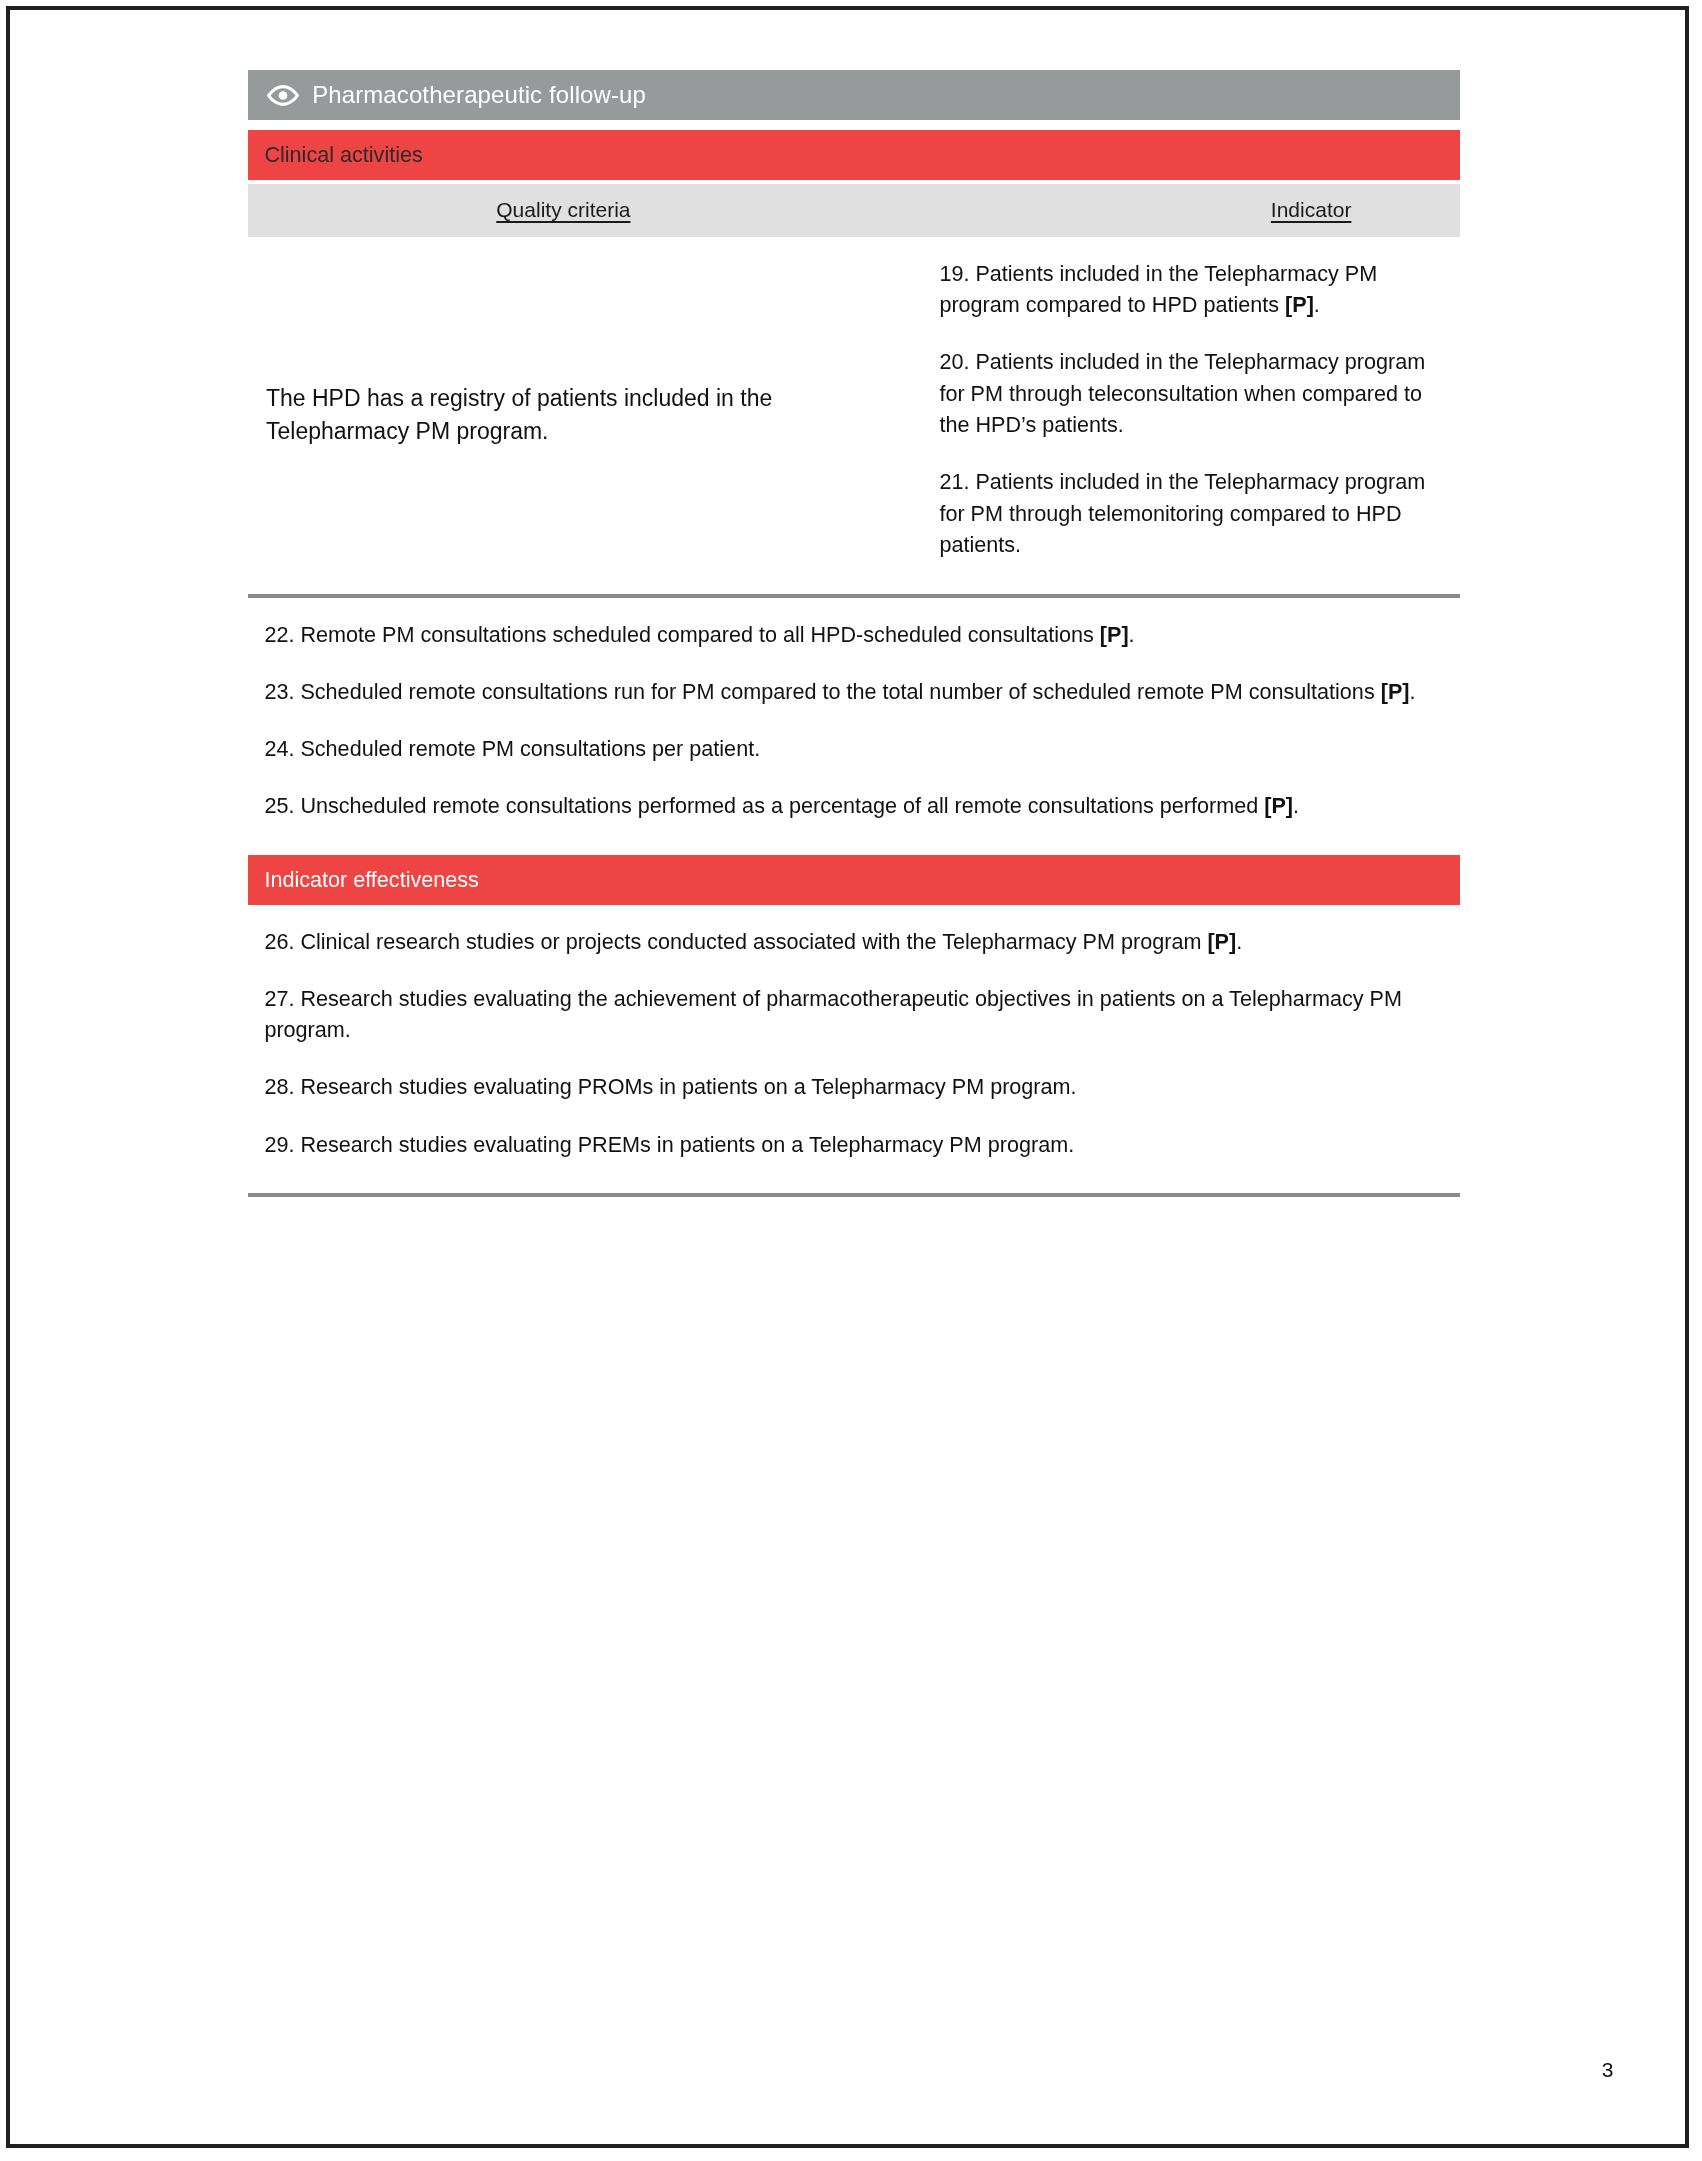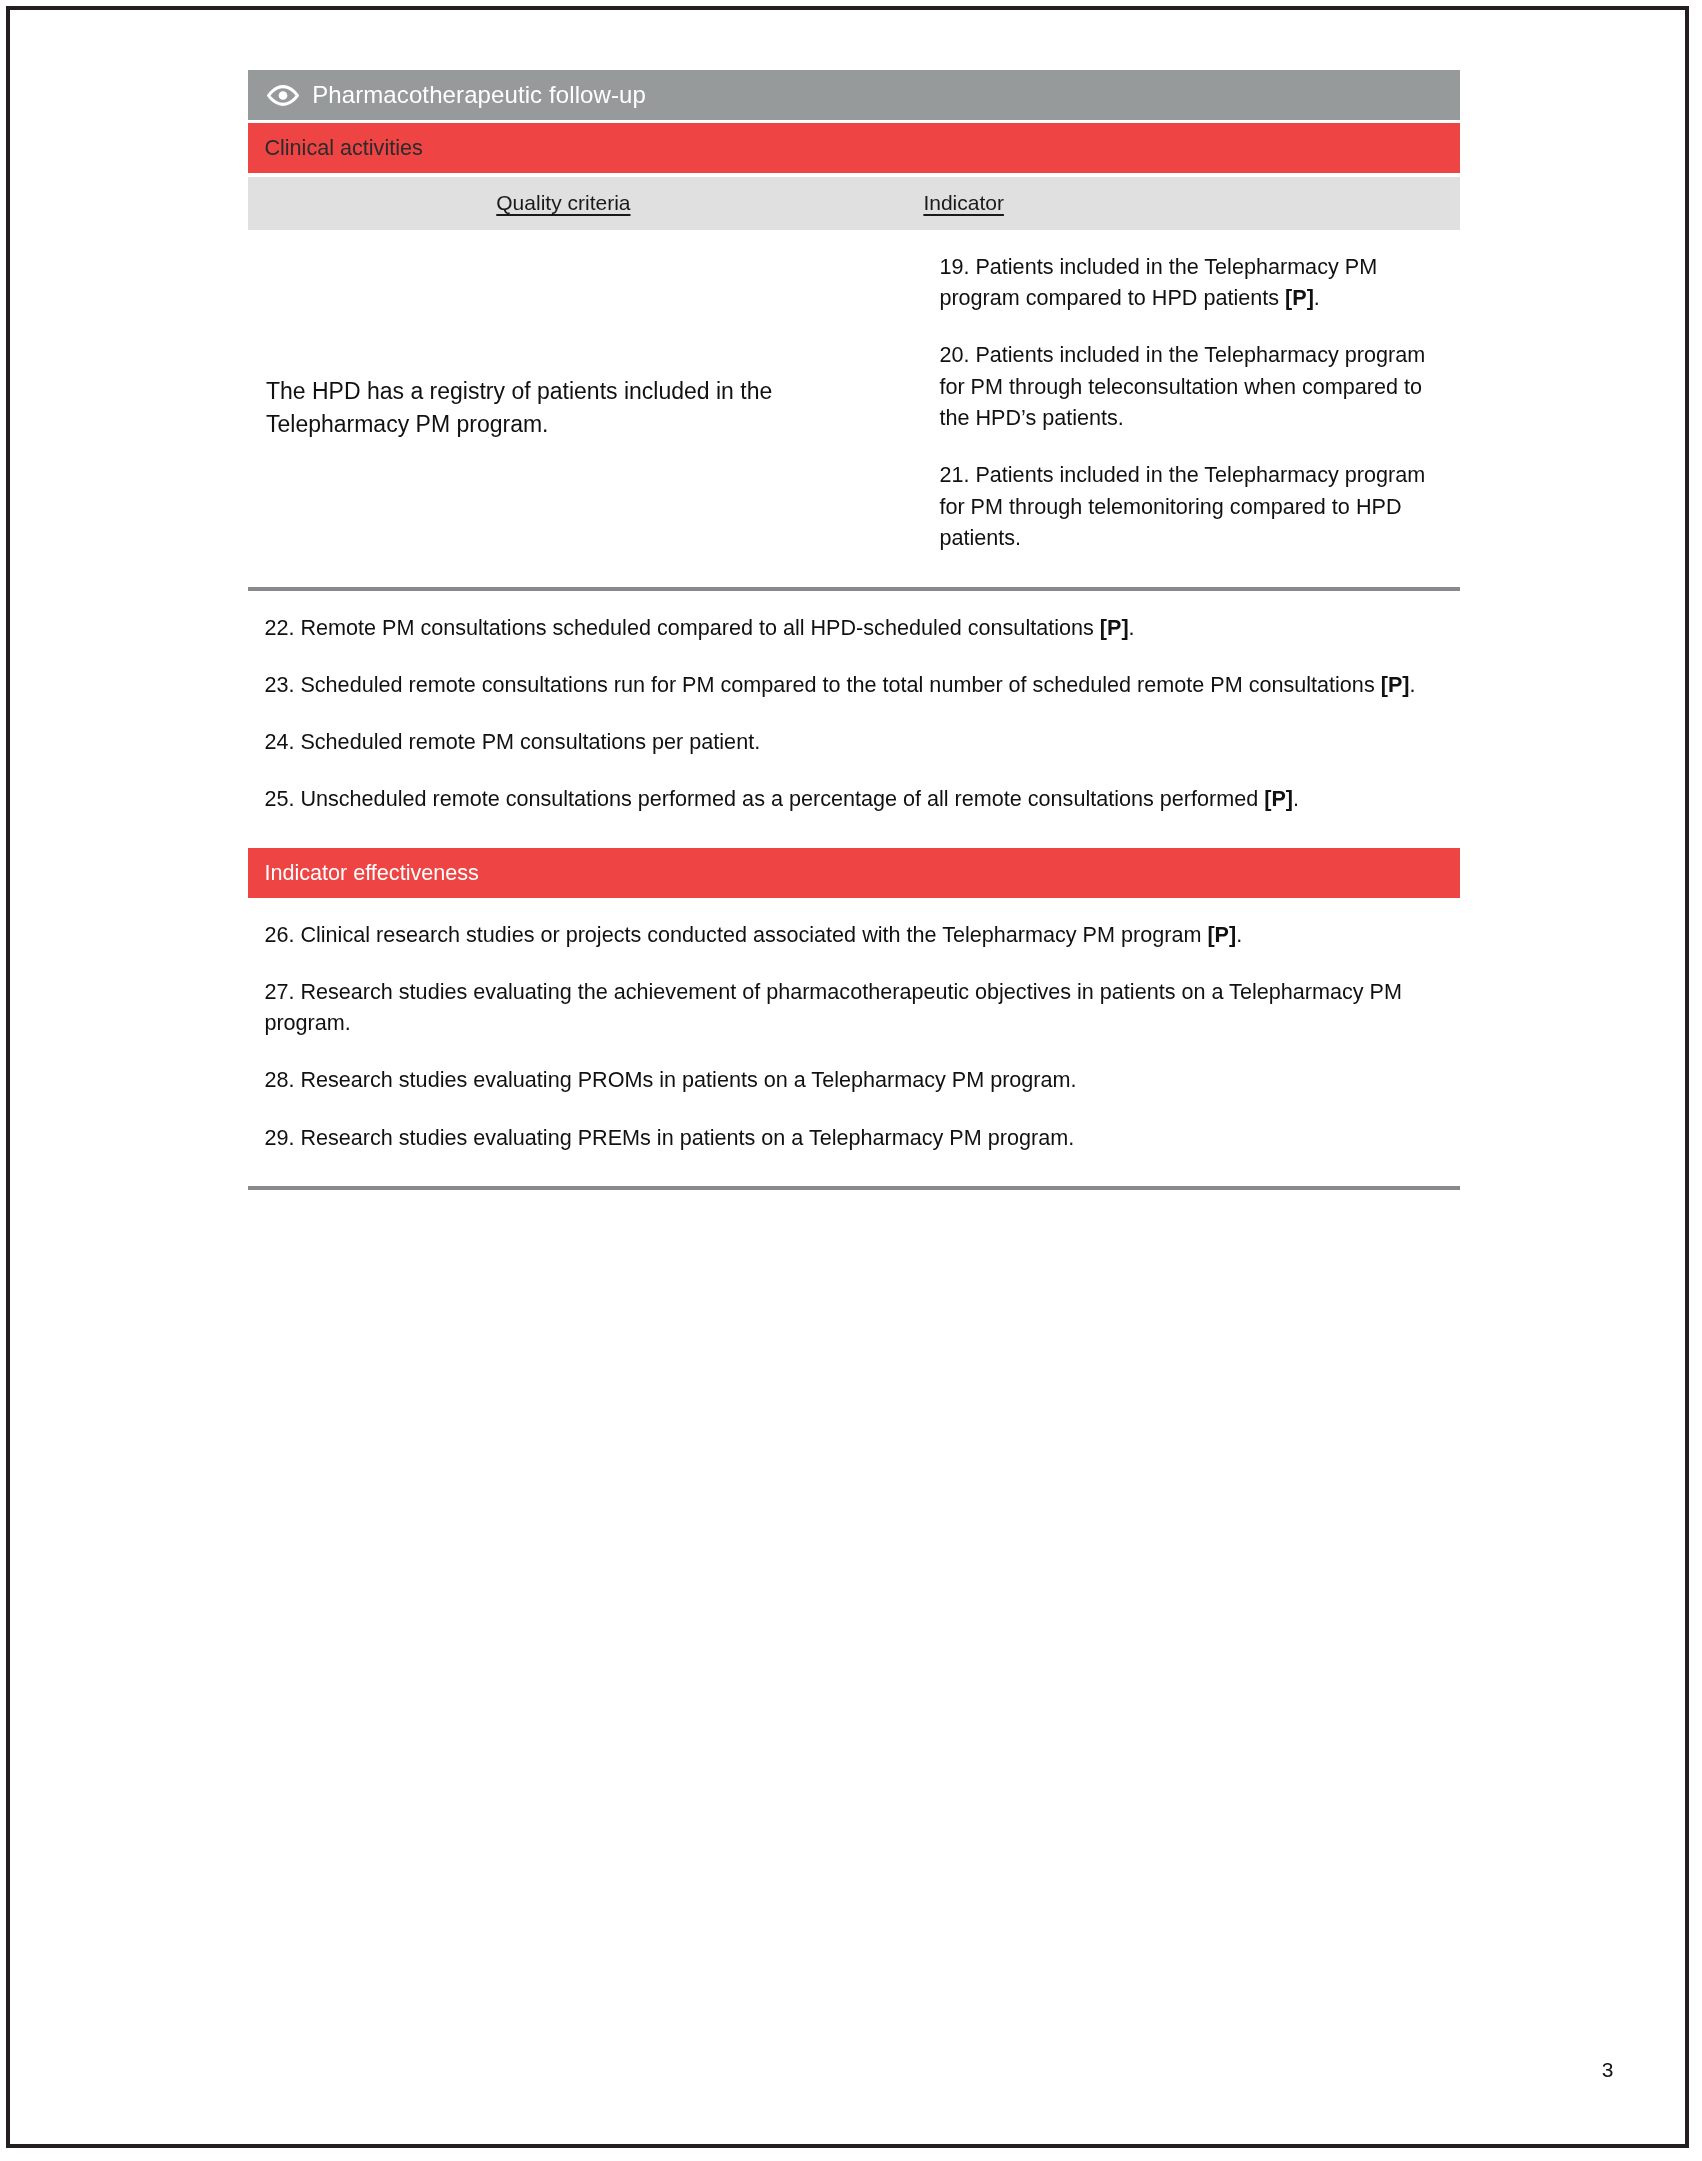--- a/index.html
+++ b/index.html
@@ -44,21 +44,21 @@
   }
 
   
   .title-band {
     background: #979a9b;
     height: 50px;
     display: flex;
     align-items: center;
     padding-left: 19px;
     box-sizing: border-box;
-    margin-bottom: 3px;
+    margin-bottom: 10px;
   }
   .title-band .eye-icon {
     width: 32px;
     height: 32px;
     flex: 0 0 auto;
     display: flex;
     align-items: center;
     justify-content: center;
     margin-right: 12.8px;
   }
@@ -92,21 +92,21 @@
   }
   .col-head-row .col-q {
     width: 675px;
     flex: 0 0 675px;
     text-align: center;
     box-sizing: border-box;
     padding-right: 45px;
   }
   .col-head-row .col-i {
     flex: 1 1 auto;
-    text-align: left;
+    text-align: right;
     box-sizing: border-box;
     padding-right: 109px;
   }
   .col-head-row span {
     font-size: 21px;
     color: #1a1a1a;
     text-decoration: underline;
     text-underline-offset: 4px;
   }
 

